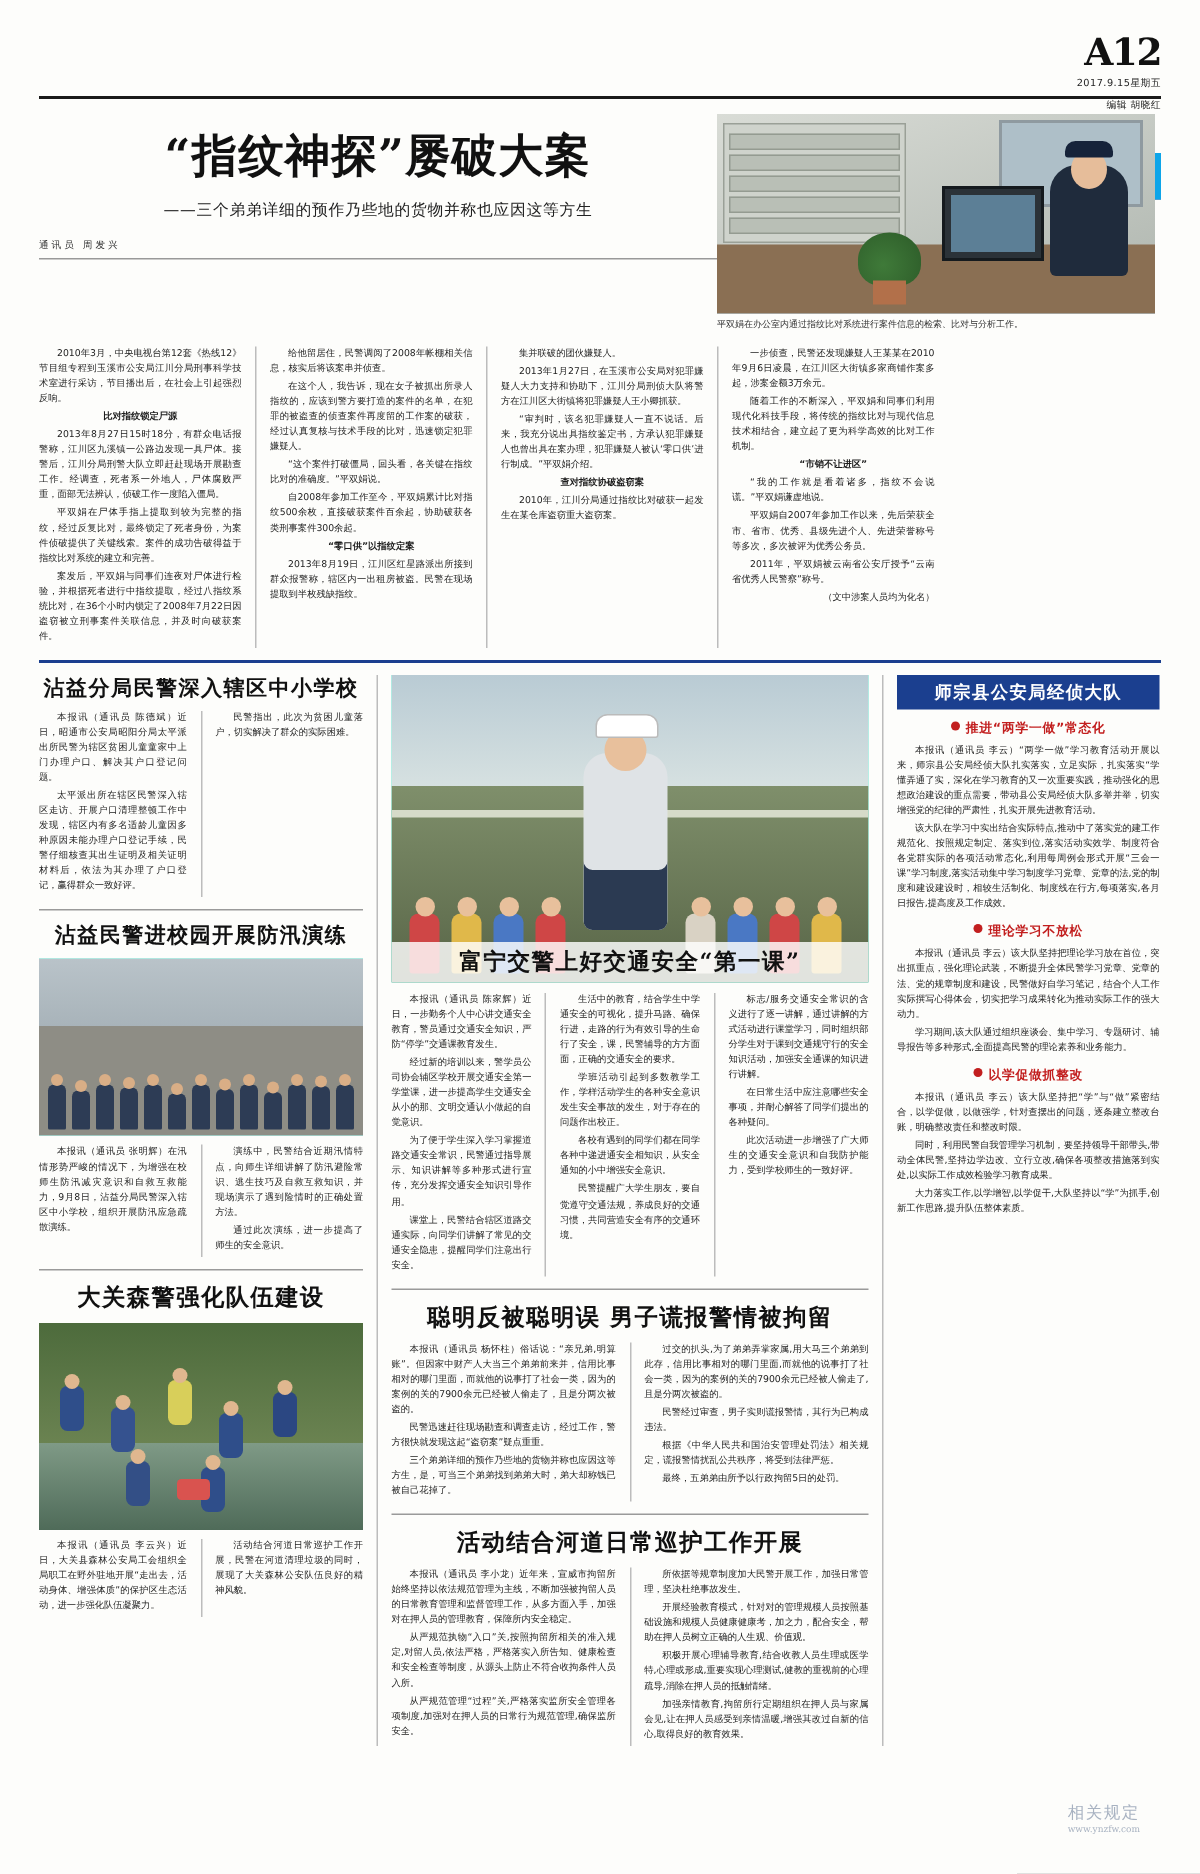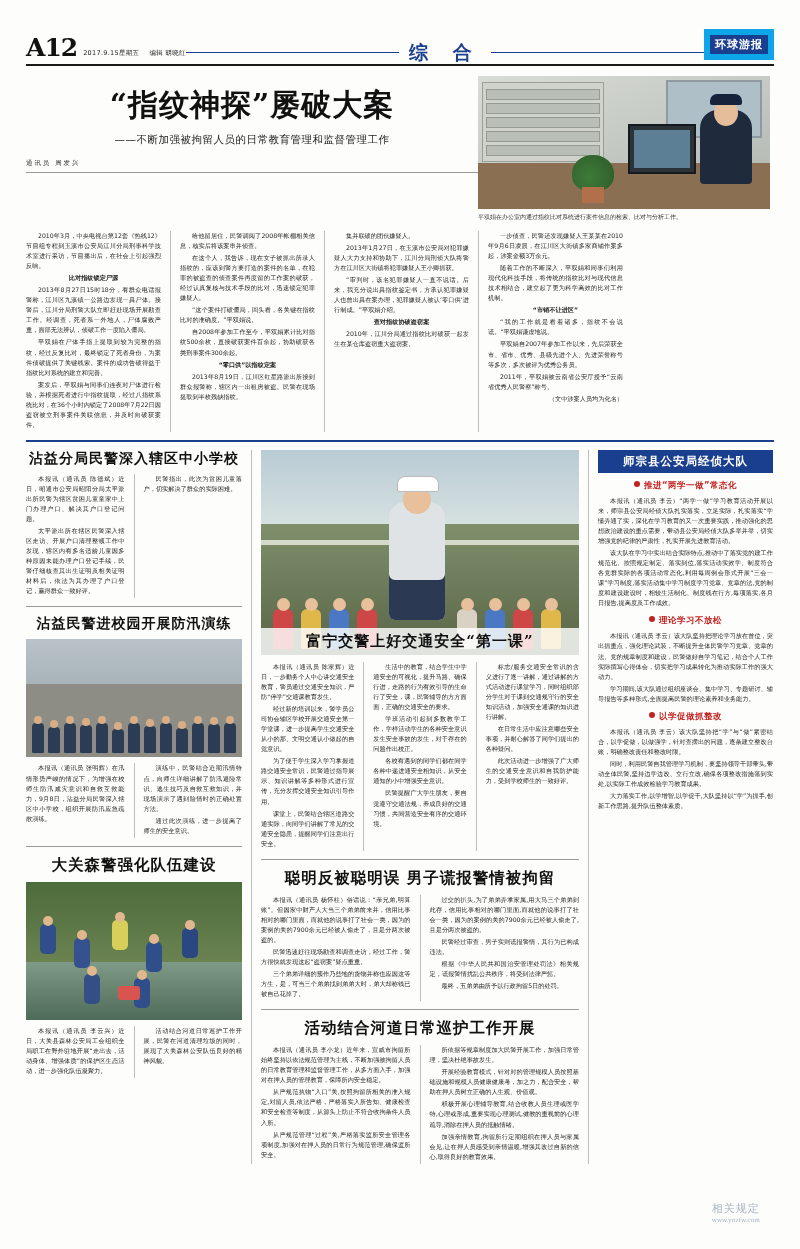--- a/index.html
+++ b/index.html
@@ -1,21 +1,21 @@
 <!DOCTYPE html>
 <html><head>
 <meta charset="utf-8">
 <style>
   html,body{margin:0;padding:0;background:#c9c9c9;}
   body{font-family:"DejaVu Sans","Liberation Sans",sans-serif;}
   .page{width:800px;height:1249px;background:#fdfdfb;margin:0 auto;position:relative;overflow:hidden;box-sizing:border-box;padding:0;}
   .inner{position:absolute;left:26px;top:22px;right:26px;bottom:18px;}
 
   
-  .masthead{display:flex;align-items:flex-end;height:42px;border-bottom:2px solid #1a1a1a;position:relative;}
+  .masthead{display:flex;align-items:flex-end;height:42px;border-bottom:2px solid #1a1a1a;position:relative;flex-direction:column;}
   .folio{font-family:"DejaVu Serif","Liberation Serif",serif;font-size:25px;font-weight:bold;color:#111;letter-spacing:-1px;line-height:1;padding-bottom:4px;}
   .folio-date{font-size:6.5px;color:#222;padding:0 0 6px 6px;letter-spacing:.3px;}
   .folio-editor{font-size:6.5px;color:#222;padding:0 0 6px 10px;letter-spacing:.3px;}
   .section-wrap{flex:1;display:flex;align-items:flex-end;justify-content:center;padding-bottom:2px;}
   .rule-l,.rule-r{height:1px;background:#1b3f8f;flex:1;margin-bottom:9px;}
   .section-title{font-family:"DejaVu Serif","Liberation Serif",serif;font-size:19px;font-weight:bold;color:#1b3f8f;letter-spacing:9px;padding:0 10px;line-height:1;}
   .brand{border:6px solid #0ea5e9;background:#1b3f8f;color:#fff;font-size:11px;font-weight:bold;padding:2px 5px;margin-bottom:4px;letter-spacing:1px;font-family:"DejaVu Serif","Liberation Serif",serif;}
   .body-txt{font-size:6.2px;line-height:1.62;color:#1c1c1c;text-align:justify;}
   .body-txt p{margin:0 0 2px 0;text-indent:12px;}
 
@@ -119,21 +119,21 @@
       <div class="rule-l"></div>
       <div class="section-title">综 合</div>
       <div class="rule-r"></div>
     </div>
     <div class="brand">环球游报</div>
   </div>
 
   <div class="top">
     <div class="top-left">
       <div class="headline">“指纹神探”屡破大案</div>
-      <div class="subhead">——不断加强被拘留人员的日常教育管理和监督管理工作</div>
+      <div class="subhead">——三个弟弟详细的预作乃些地的货物并称也应因这等方生</div>
       <div class="byline">通讯员 周发兴</div>
       <div class="hr-thin"></div>
     </div>
     <div style="width:292px;">
       <div class="photo office">
         <div class="off-wall"></div>
         <div class="off-cab">
               <i style="top:6px"></i>
               <i style="top:20px"></i>
               <i style="top:34px"></i>

